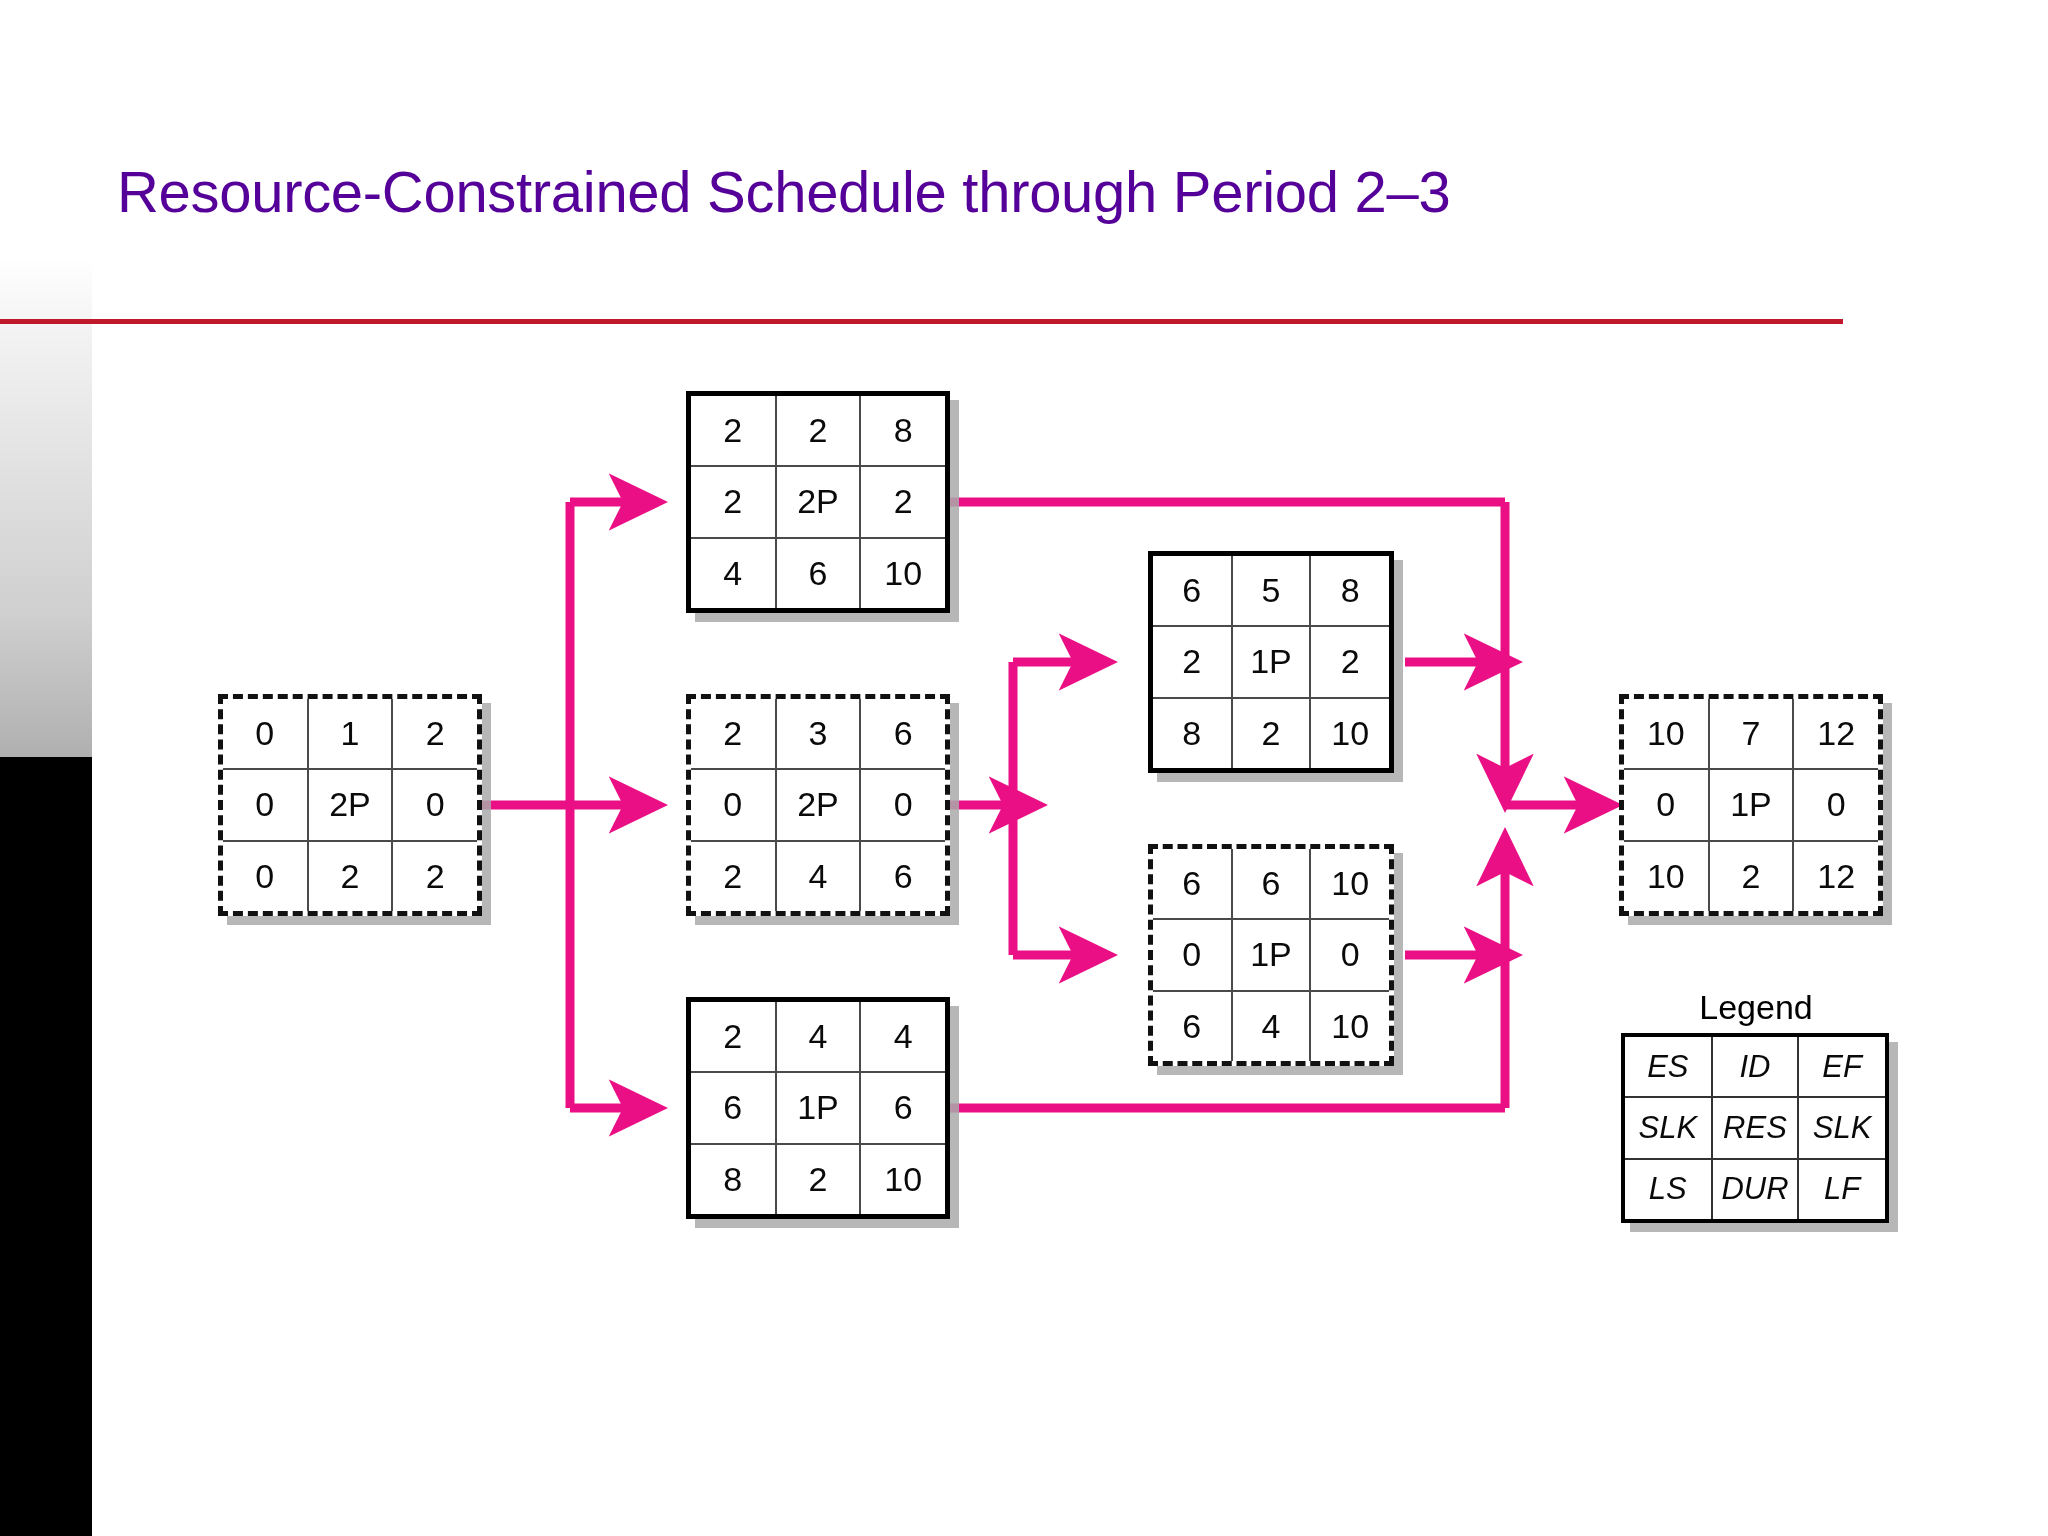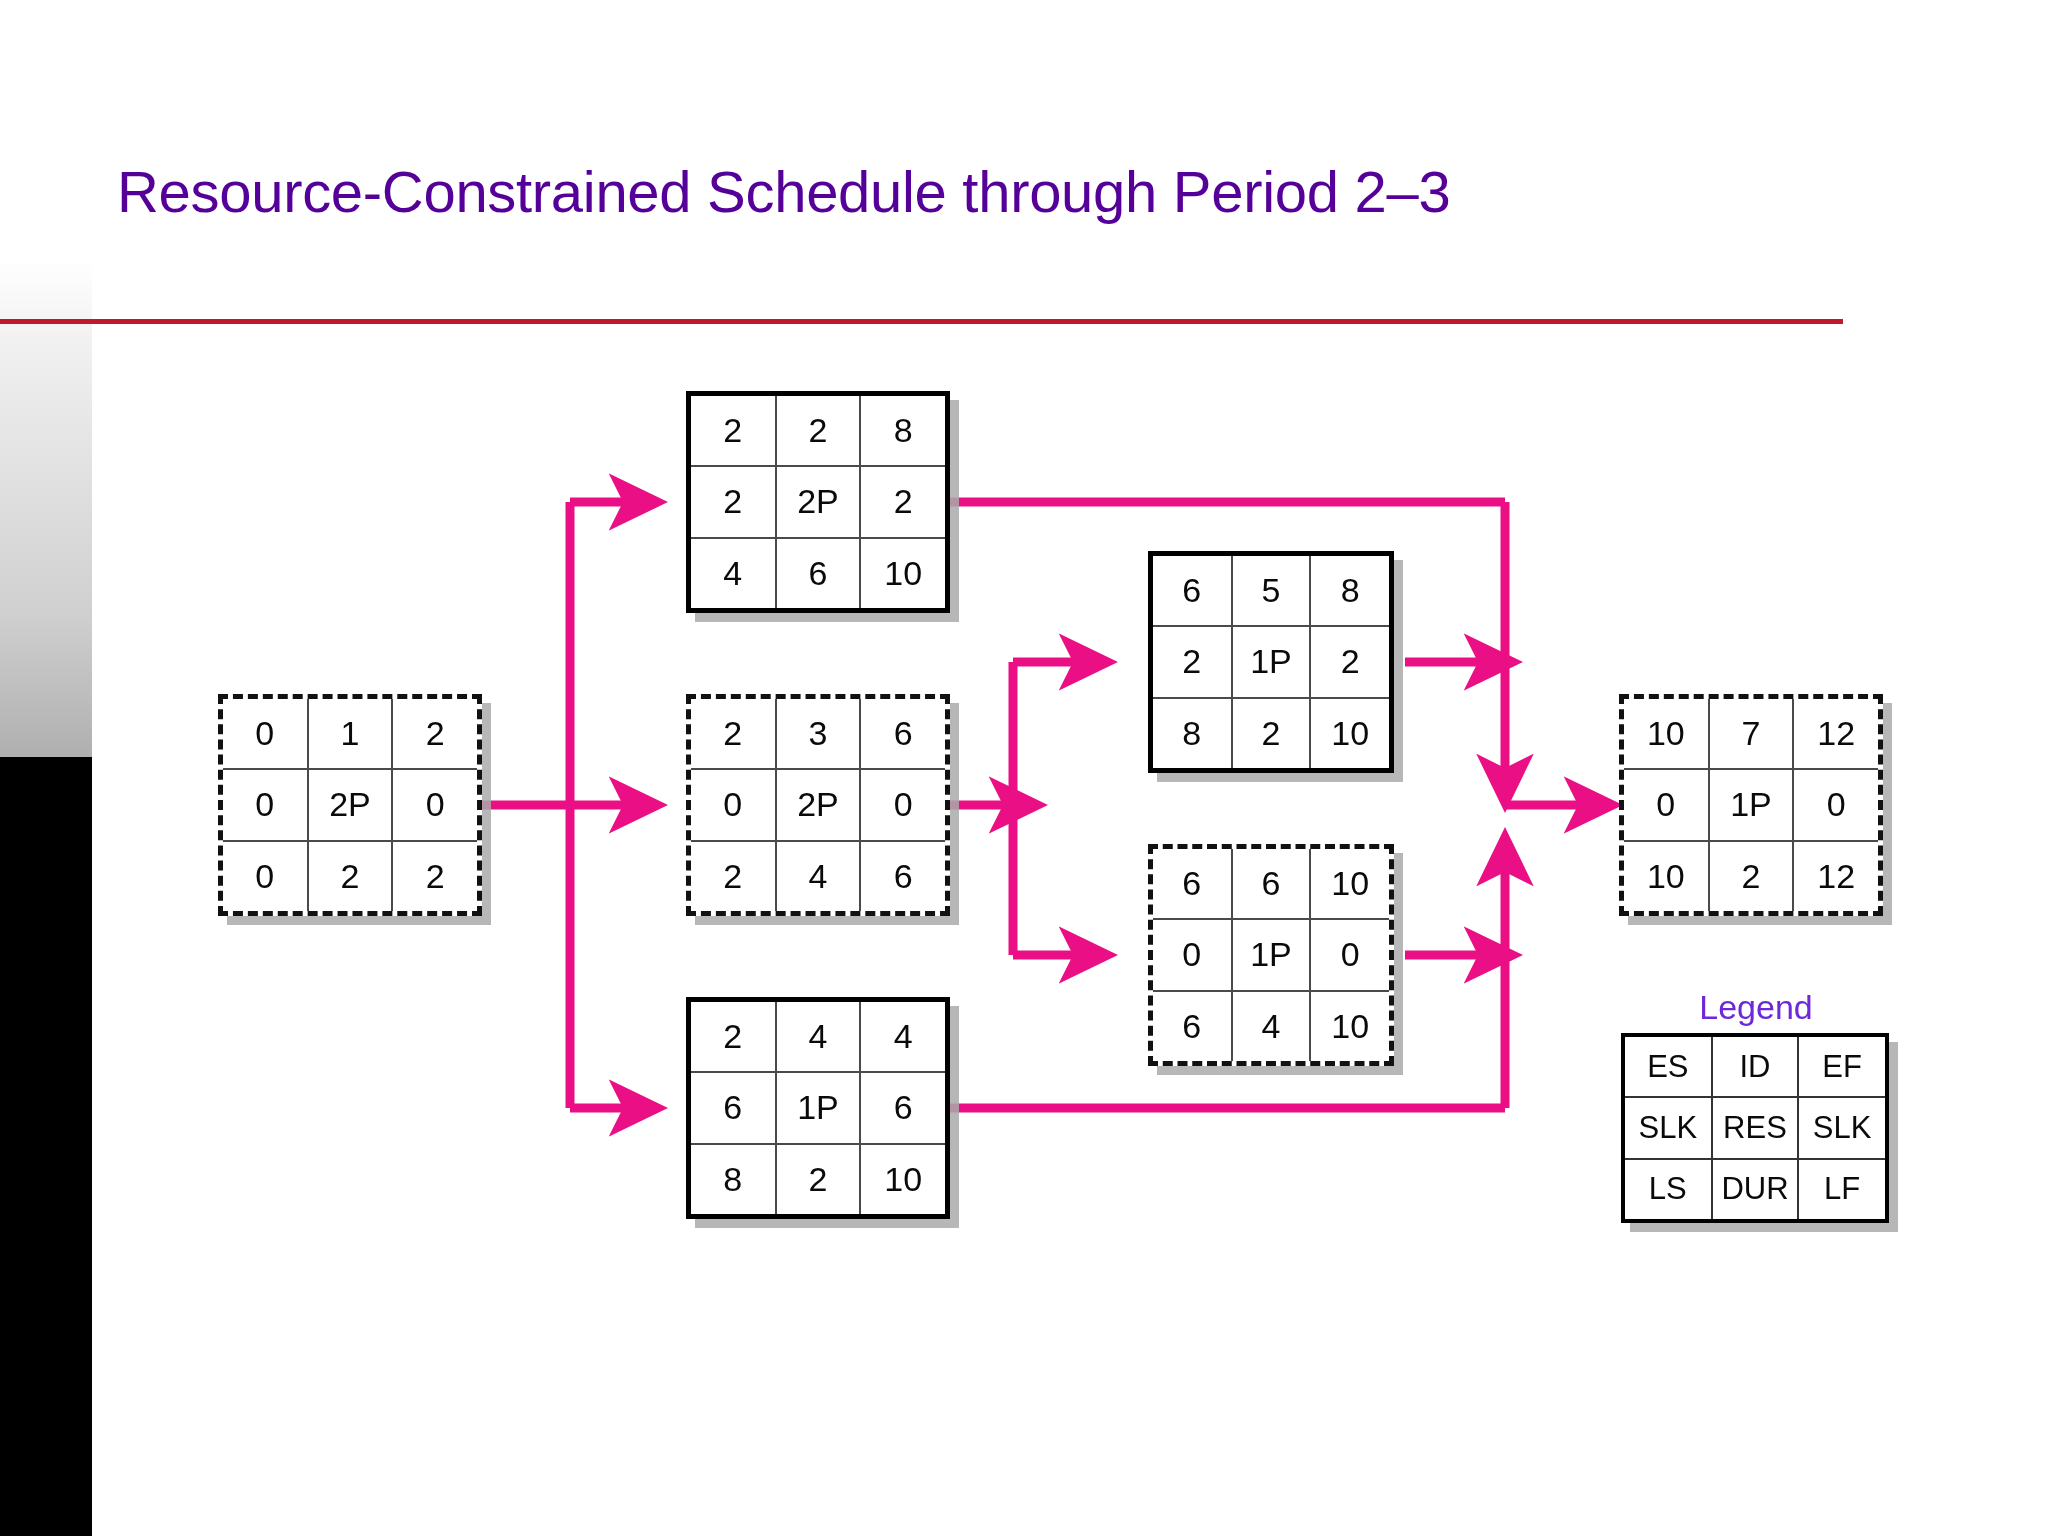--- a/index.html
+++ b/index.html
@@ -54,29 +54,29 @@
     padding:0;
   }
   .node tr:first-child td{border-top:none;}
   .node tr:last-child td{border-bottom:none;}
   .node td:first-child{border-left:none;}
   .node td:last-child{border-right:none;}
 
   
   #legend-wrap{position:absolute;left:1621px;top:988px;width:270px;z-index:5;}
   #legend-title{
-    text-align:center;font-size:34px;color:#6d28d9;margin-bottom:6px;
+    text-align:center;font-size:34px;color:#000000;margin-bottom:6px;
     font-family:"Liberation Sans", sans-serif;
   }
   #legend-box{
     position:relative;width:268px;height:190px;background:#fff;
     border:4px solid #000;box-sizing:border-box;
     box-shadow:9px 9px 0 0 rgba(170,170,170,0.85);
   }
-  #legend-box table{width:100%;height:100%;border-collapse:collapse;table-layout:fixed;}
+  #legend-box table{width:100%;height:100%;border-collapse:collapse;table-layout:fixed;font-style:italic;}
   #legend-box td{
     border:2px solid #333;text-align:center;vertical-align:middle;
     font-size:31px;color:#0a0a0a;padding:0;
     font-family:"Liberation Sans", sans-serif;
   }
   #legend-box tr:first-child td{border-top:none;}
   #legend-box tr:last-child td{border-bottom:none;}
   #legend-box td:first-child{border-left:none;}
   #legend-box td:last-child{border-right:none;}
 </style>

